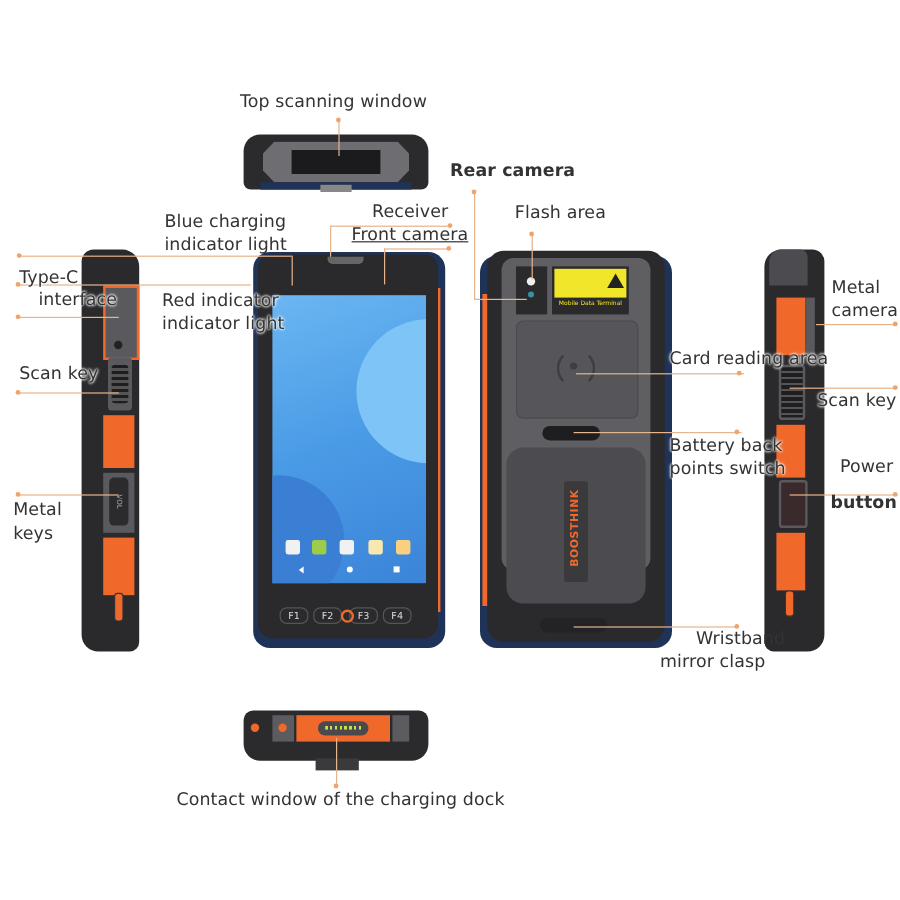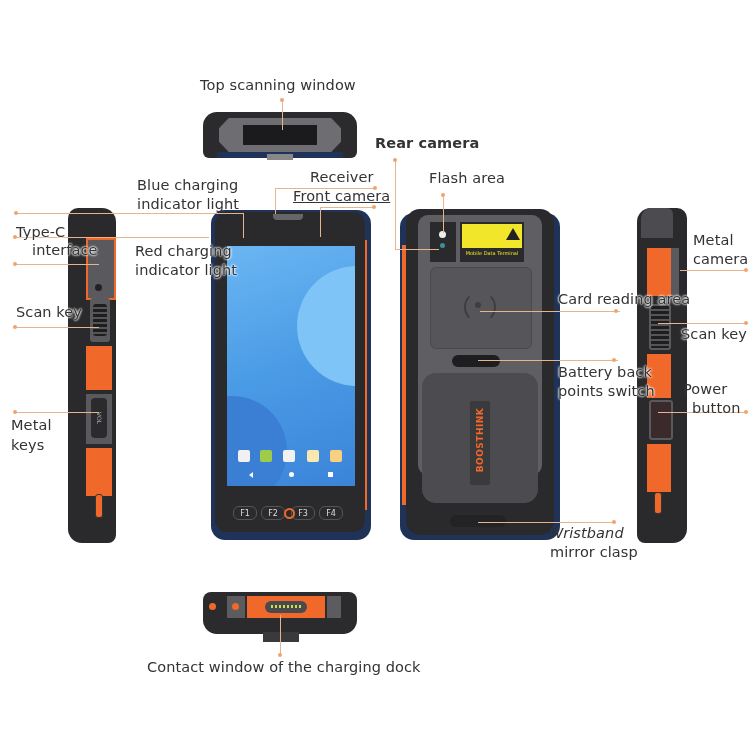--- a/index.html
+++ b/index.html
@@ -172,28 +172,28 @@
 
 <div class="lbl" style="left:200px;top:76px;">Top scanning window</div>
 <div class="lbl" style="left:375px;top:134px;font-weight:bold;">Rear camera</div>
 <div class="lbl" style="left:310px;top:168px;">Receiver</div>
 <div class="lbl" style="left:429px;top:169px;">Flash area</div>
 <div class="lbl" style="left:137px;top:176px;">Blue charging</div>
 <div class="lbl" style="left:137px;top:195px;">indicator light</div>
 <div class="lbl" style="left:293px;top:187px;text-decoration:underline;">Front camera</div>
 <div class="lbl outline" style="left:16px;top:223px;">Type-C</div>
 <div class="lbl outline" style="left:16px;top:241px;margin-left:16px;">interface</div>
-<div class="lbl outline" style="left:135px;top:242px;">Red charging</div>
+<div class="lbl outline" style="left:135px;top:242px;">Red indicator</div>
 <div class="lbl outline" style="left:135px;top:261px;">indicator light</div>
 <div class="lbl" style="left:693px;top:231px;">Metal</div>
 <div class="lbl" style="left:693px;top:250px;">camera</div>
 <div class="lbl outline" style="left:16px;top:303px;">Scan key</div>
 <div class="lbl outline" style="left:558px;top:290px;">Card reading area</div>
 <div class="lbl outline" style="left:681px;top:325px;">Scan key</div>
 <div class="lbl outline" style="left:558px;top:363px;">Battery back</div>
 <div class="lbl outline" style="left:558px;top:382px;">points switch</div>
-<div class="lbl" style="left:683px;top:380px;">Power</div>
-<div class="lbl" style="left:692px;top:399px;">button</div>
+<div class="lbl" style="left:700px;top:380px;">Power</div>
+<div class="lbl" style="left:692px;top:410px;font-weight:bold;">button</div>
 <div class="lbl" style="left:11px;top:416px;">Metal</div>
 <div class="lbl" style="left:11px;top:436px;">keys</div>
-<div class="lbl" style="left:549px;top:524px;font-style:italic;">Wristband</div>
+<div class="lbl" style="left:580px;top:524px;">Wristband</div>
 <div class="lbl" style="left:550px;top:543px;">mirror clasp</div>
 <div class="lbl" style="left:147px;top:658px;">Contact window of the charging dock</div>
 
 </body></html>

